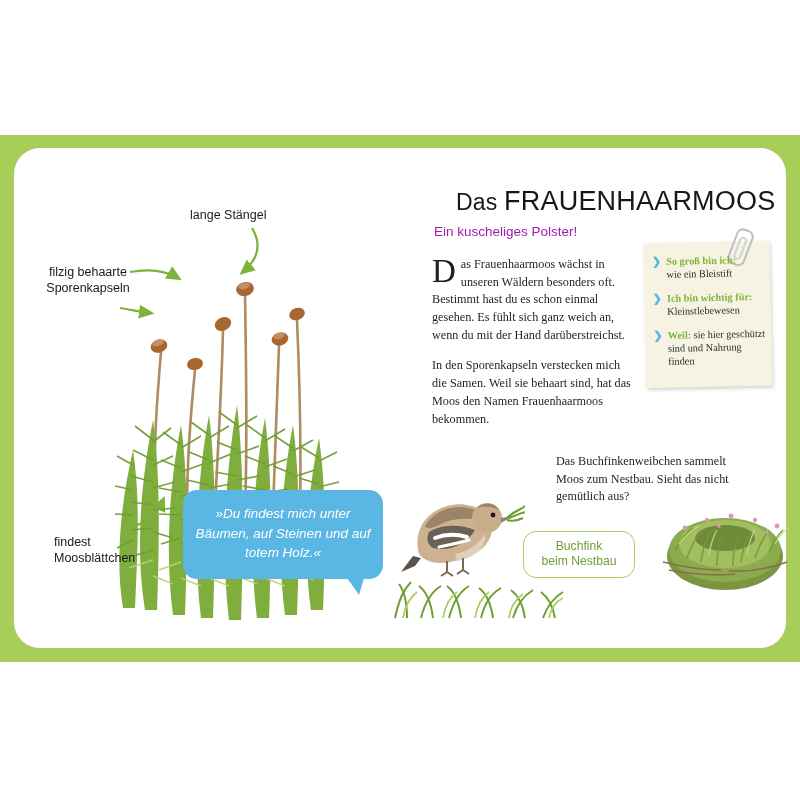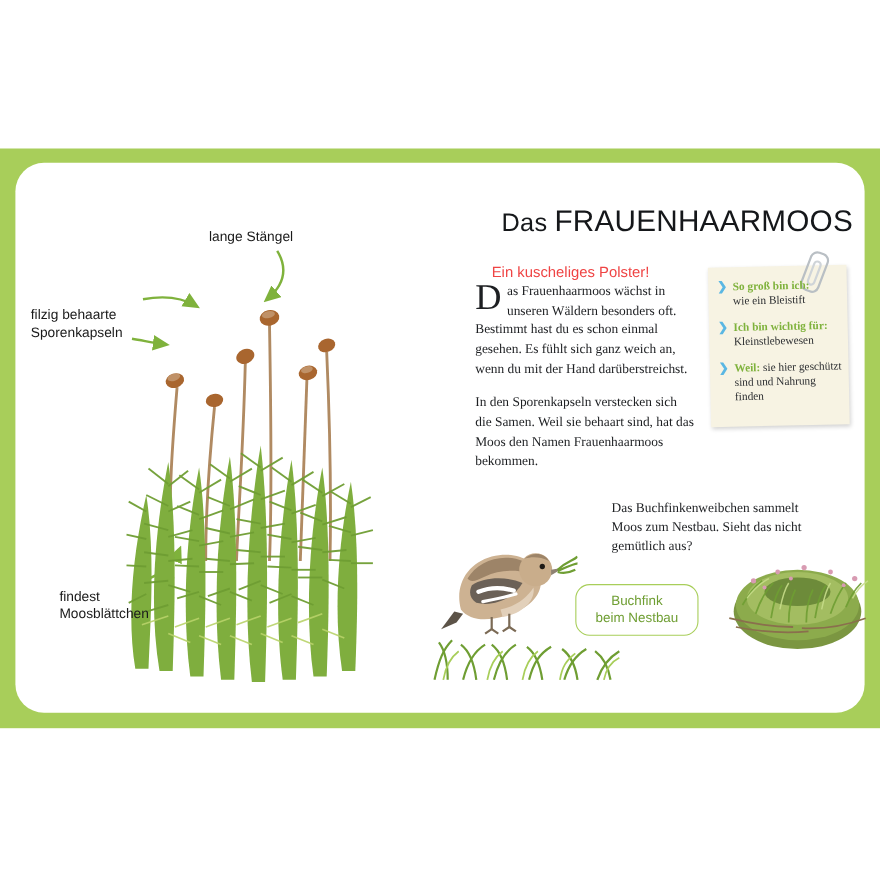--- a/index.html
+++ b/index.html
@@ -58,21 +58,21 @@
 
   
   .label {
     position: absolute;
     font-family: "Liberation Sans", sans-serif;
     font-size: 12.5px;
     color: #1a1a1a;
     line-height: 1.25;
   }
   .label-lange  { left: 170px; top: 48px; }
-  .label-filzig { left: 8px; top: 119px; width: 120px; }
+  .label-filzig { left: 8px; top: 105px; width: 120px; text-align: center; }
   .label-kleine { left: 34px; top: 375px; width: 110px; }
 
   .arrow-svg { position: absolute; left: 0; top: 0; width: 370px; height: 470px; pointer-events: none; }
 
   
   .bubble {
     position: absolute;
     left: 183px;
     top: 490px;
     width: 200px;
@@ -105,24 +105,23 @@
     font-family: "Liberation Sans", sans-serif;
     font-size: 27px;
     letter-spacing: 0.2px;
     color: #15171a;
     font-weight: normal;
   }
   .title .small-das { font-size: 23px; margin-left: 24px; }
   .subtitle {
     position: absolute;
     left: 434px;
-    top: 240px;
+    top: 224px;
     font-size: 13.5px;
-    color: #ef4444;
-    margin-left: 13px;
+    color: #a21caf;
   }
 
   .bodycol {
     position: absolute;
     left: 432px;
     top: 256px;
     width: 200px;
     font-family: "Liberation Serif", serif;
     font-size: 12.2px;
     line-height: 1.45;
@@ -387,29 +386,32 @@
     <div class="label label-filzig">
       <span style="white-space:pre-line">filzig behaarte
 Sporenkapseln</span>
     </div>
     <div class="label label-kleine">
       <span style="white-space:pre-line">findest
 Moosblättchen</span>
     </div>
   </div>
 
+  <div class="bubble">
+    <span>»Du findest mich unter Bäumen, auf Steinen und auf totem Holz.«</span>
+  </div>
 
   <div class="title">
     <span class="small-das">Das </span><span>FRAUENHAARMOOS</span>
   </div>
   <div class="subtitle">Ein kuscheliges Polster!</div>
 
   <div class="bodycol">
     <p><span class="dropcap">D</span><span>as Frauenhaarmoos wächst in unseren Wäldern besonders oft. Bestimmt hast du es schon einmal gesehen. Es fühlt sich ganz weich an, wenn du mit der Hand darüberstreichst.</span></p>
-    <p><span>In den Sporenkapseln verstecken sich die Samen. Weil sie behaart sind, hat das Moos den Namen Frauenhaarmoos bekommen.</span></p>
+    <p><span>In den Sporenkapseln verstecken mich die Samen. Weil sie behaart sind, hat das Moos den Namen Frauenhaarmoos bekommen.</span></p>
   </div>
 
   <div class="bodycol2">
     <p><span>Das Buchfinkenweibchen sammelt Moos zum Nestbau. Sieht das nicht gemütlich aus?</span></p>
   </div>
 
   <div class="note">
     <div class="clip"></div>
     <div class="note-list">
       <div class="note-item">

